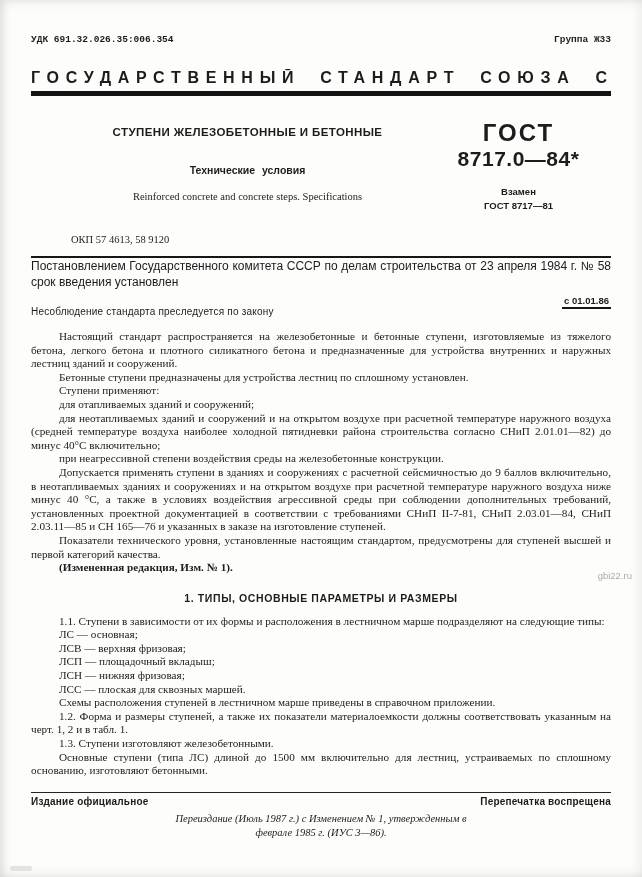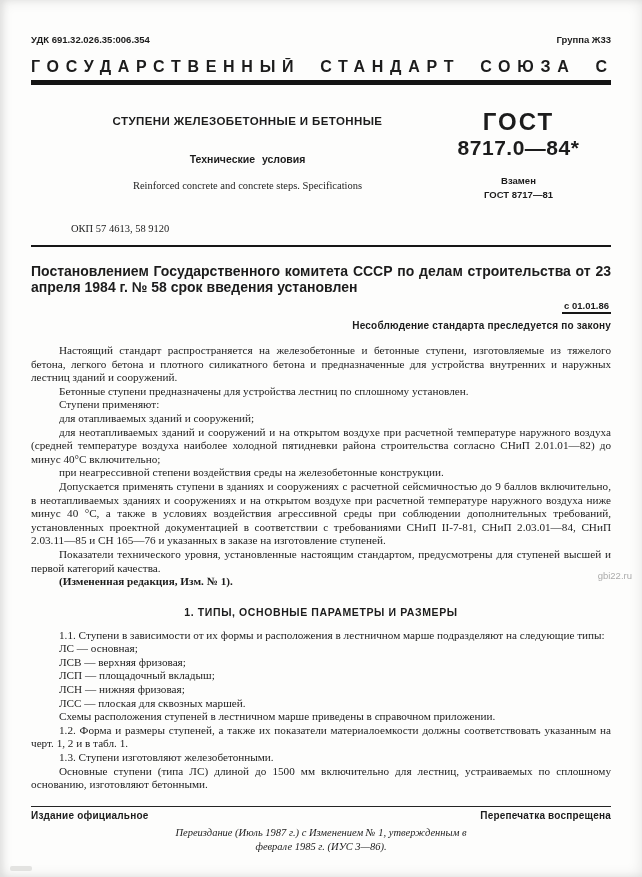--- a/index.html
+++ b/index.html
@@ -13,22 +13,22 @@
     color: #1c1c1c;
     font-family: "Liberation Serif", "DejaVu Serif", serif;
     overflow: hidden;
     box-shadow: inset 0 0 14px rgba(0,0,0,0.10), inset 4px 0 6px rgba(0,0,0,0.06);
   }
   .content { padding: 34px 31px 0 31px; }
 
   
   .udk-row {
     display: flex; justify-content: space-between; align-items: flex-end;
-    font-family: Liberation Sans, sans-serif; font-weight: bold;
-    font-size: 9.5px; margin-bottom: 13px;
+    font-family: Liberation Mono, monospace; font-weight: bold;
+    font-size: 9.5px; margin-bottom: 24px;
   }
   .org-title {
     font-family: "Liberation Sans", sans-serif; font-weight: bold;
     font-size: 16px; letter-spacing: 0.42em; word-spacing: 0.55em;
     white-space: nowrap; text-align: justify; text-align-last: justify;
     width: 100%; overflow: hidden;
   }
   .header-bar { height: 5px; background: #141414; margin-top: 4px; }
 
   
@@ -41,31 +41,31 @@
   .gost-label  { font-family:"Liberation Sans",sans-serif; font-weight:bold; font-size: 24px; letter-spacing: 2px; line-height: 1.05; }
   .gost-number { font-family:"Liberation Sans",sans-serif; font-weight:bold; font-size: 21px; letter-spacing: 0.5px; line-height: 1.3; }
   .gost-replaces { font-family:"Liberation Sans",sans-serif; font-weight:bold; font-size: 9.5px; margin-top: 13px; line-height: 1.45; }
   .okp-line { font-size: 10.5px; margin-top: 4px; padding-left: 40px; }
 
   .rule-thin  { height: 2px;   background: #161616; margin-top: 11px; }
   .rule-hair  { height: 1.5px; background: #242424; }
 
   
   .decree {
-    font-family:"Liberation Sans",sans-serif; font-weight:bold;
-    font-size: 14px; line-height: 16px; text-align: justify; margin-top: 16px;
+    font-family:"Liberation Sans",sans-serif; font-weight:normal;
+    font-size: 12px; line-height: 16px; text-align: justify; margin-top: 0;
   }
   .effective-date {
     font-family:"Liberation Sans",sans-serif; font-weight:bold;
     font-size: 9.5px; text-align: right; margin-top: 5px;
   }
   .effective-date span { border-bottom: 2px solid #161616; padding: 0 2px 1px 2px; }
   .law-notice {
-    font-family:"Liberation Sans",sans-serif; font-weight:bold;
-    font-size: 10px; text-align: right; margin-top: 9px; letter-spacing: 0.2px;
+    font-family:"Liberation Sans",sans-serif; font-weight:normal;
+    font-size: 10px; text-align: left; margin-top: 0; letter-spacing: 0.2px;
   }
 
   
   .body-text { margin-top: 13px; font-size: 11.2px; line-height: 13.6px; text-align: justify; }
   .body-text p { text-indent: 28px; }
   .note-bold { font-weight: bold; }
 
   .section-heading {
     font-family:"Liberation Sans",sans-serif; font-weight:bold;
     font-size: 10.5px; text-align: center; letter-spacing: 0.6px;

